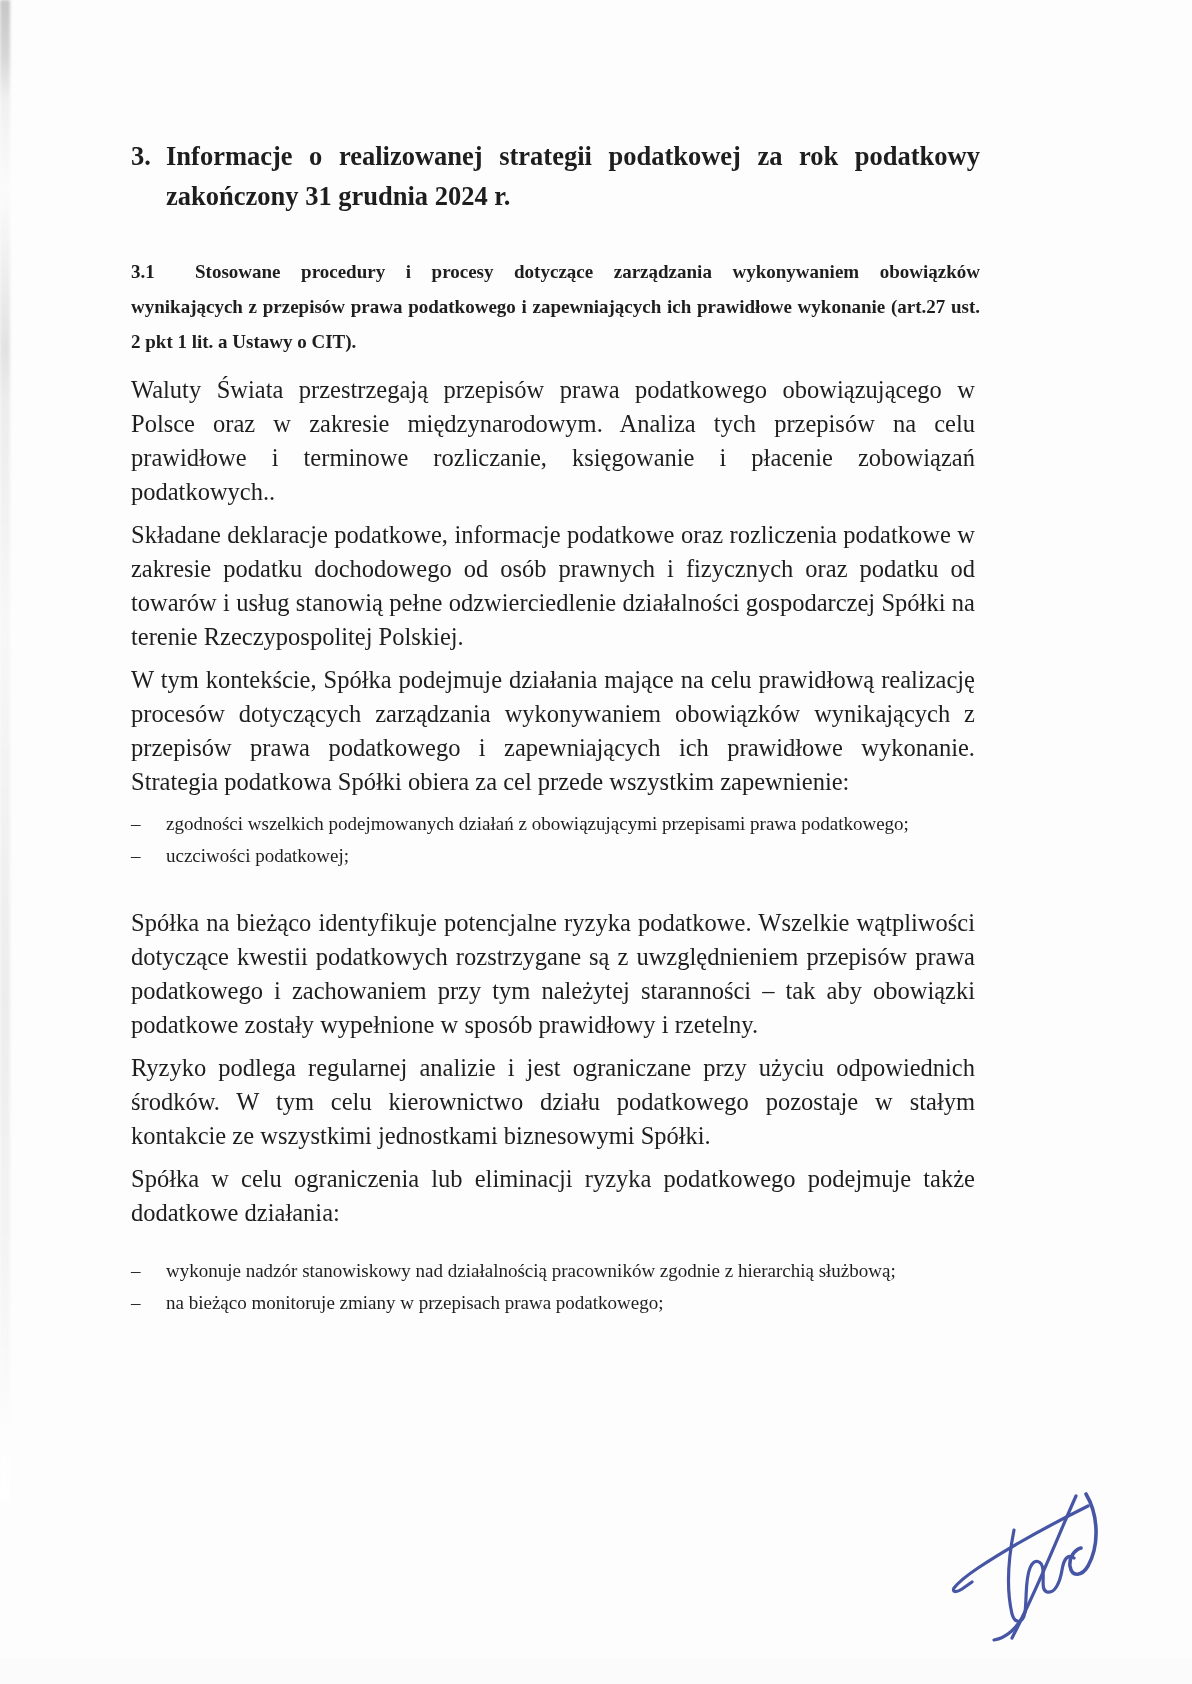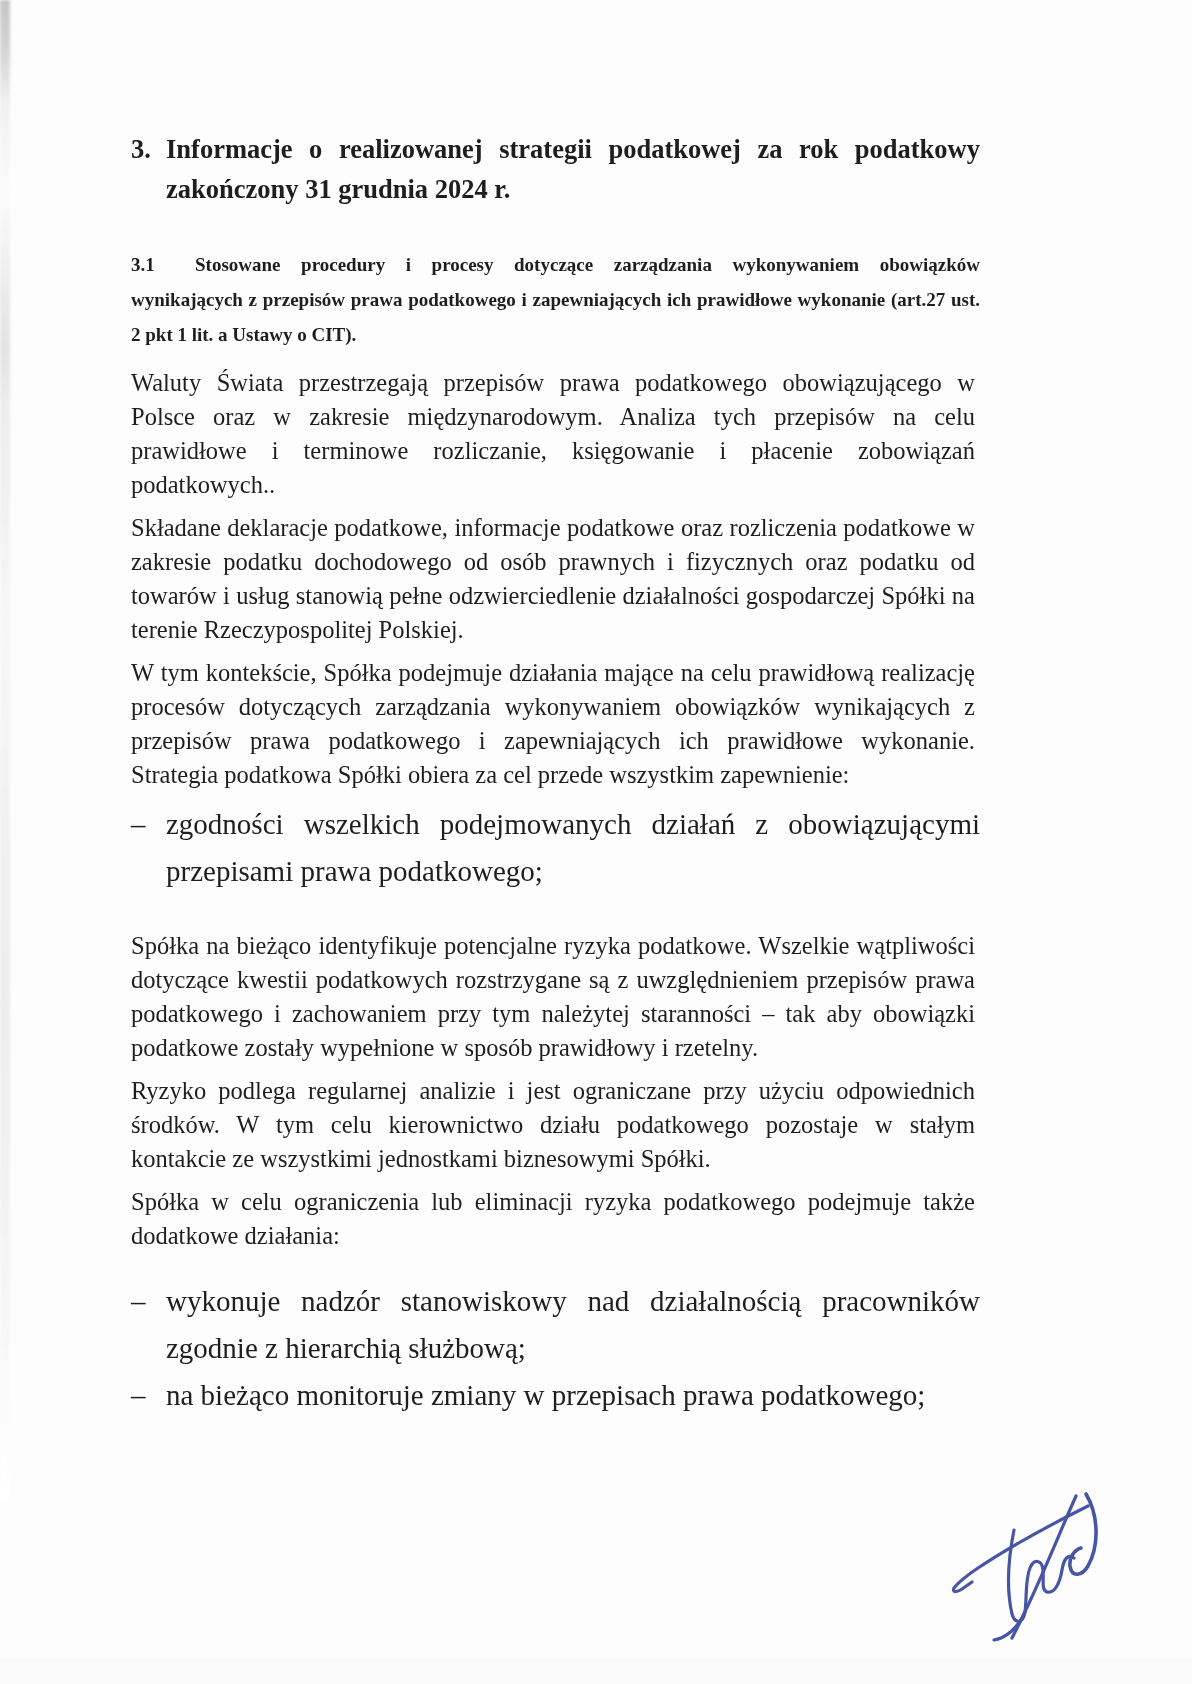--- a/index.html
+++ b/index.html
@@ -17,39 +17,39 @@
       #c6c6c6 0px,#d6d6d6 55px,#f0f0f0 100px,#fbfbfb 190px,
       #e2e2e2 350px,#ececec 400px,#f7f7f7 620px,#ececec 1000px,
       #f4f4f4 1260px,#ffffff 1490px);
     filter:blur(1.5px);
   }
   .bottom-band{
     position:absolute;left:0;bottom:0;width:100%;height:26px;
     background:#fbfbfb;
   }
   .content{
-    position:absolute;left:131px;top:129px;width:849px;
+    position:absolute;left:131px;top:136px;width:849px;
     text-align:justify;
   }
   .h1{
     font-size:26.5px;font-weight:bold;line-height:40px;
     margin:0 0 38px 0;
     padding-left:35px;text-indent:-35px;
   }
   .h1-num{display:inline-block;width:35px;text-indent:0;}
   .h2{
     font-size:19px;font-weight:bold;line-height:35px;
     margin:0 0 14px 0;
   }
   .h2-num{display:inline-block;width:64px;}
   .body-p{
     font-size:24.5px;line-height:34px;margin:0 5px 9px 0;
   }
   .bullet{
-    font-size:29px;line-height:47px;margin:0;
+    font-size:19px;line-height:32px;margin:0;
     padding-left:35px;text-indent:-35px;
   }
   .b-dash{display:inline-block;width:35px;text-indent:0;}
   .mt-lg{margin-top:34px;}
   .mt-md{margin-top:25px;}
   .italic{font-style:italic;}
   .signature{
     position:absolute;left:938px;top:1488px;width:165px;height:155px;
   }
 </style>
@@ -67,20 +67,21 @@
     <p class="h2"><span class="h2-num">3.1</span><span>Stosowane procedury i procesy dotyczące zarządzania wykonywaniem obowiązków wynikających z przepisów prawa podatkowego i zapewniających ich prawidłowe wykonanie (art.27 ust. 2 pkt 1 lit. a Ustawy o CIT).</span></p>
 
     <p class="body-p">Waluty Świata przestrzegają przepisów prawa podatkowego obowiązującego w Polsce oraz w zakresie międzynarodowym. Analiza tych przepisów na celu prawidłowe i terminowe rozliczanie, księgowanie i płacenie zobowiązań podatkowych..</p>
 
     <p class="body-p">Składane deklaracje podatkowe, informacje podatkowe oraz rozliczenia podatkowe w zakresie podatku dochodowego od osób prawnych i fizycznych oraz podatku od towarów i usług stanowią pełne odzwierciedlenie działalności gospodarczej Spółki na terenie Rzeczypospolitej Polskiej.</p>
 
     <p class="body-p">W tym kontekście, Spółka podejmuje działania mające na celu prawidłową realizację procesów dotyczących zarządzania wykonywaniem obowiązków wynikających z przepisów prawa podatkowego i zapewniających ich prawidłowe wykonanie. Strategia podatkowa Spółki obiera za cel przede wszystkim zapewnienie:</p>
 
     <div>
       <p class="bullet"><span class="b-dash">–</span><span>zgodności wszelkich podejmowanych działań z obowiązującymi przepisami prawa podatkowego;</span></p>
+      <p class="bullet"><span class="b-dash">–</span><span>uczciwości podatkowej;</span></p>
     </div>
 
     <p class="body-p mt-lg">Spółka na bieżąco identyfikuje potencjalne ryzyka podatkowe. Wszelkie wątpliwości dotyczące kwestii podatkowych rozstrzygane są z uwzględnieniem przepisów prawa podatkowego i zachowaniem przy tym należytej staranności – tak aby obowiązki podatkowe zostały wypełnione w sposób prawidłowy i rzetelny.</p>
 
 
     <p class="body-p">Ryzyko podlega regularnej analizie i jest ograniczane przy użyciu odpowiednich środków. W tym celu kierownictwo działu podatkowego pozostaje w stałym kontakcie ze wszystkimi jednostkami biznesowymi Spółki.</p>
 
     <p class="body-p">Spółka w celu ograniczenia lub eliminacji ryzyka podatkowego podejmuje także dodatkowe działania:</p>
 
     <div class="mt-md">

